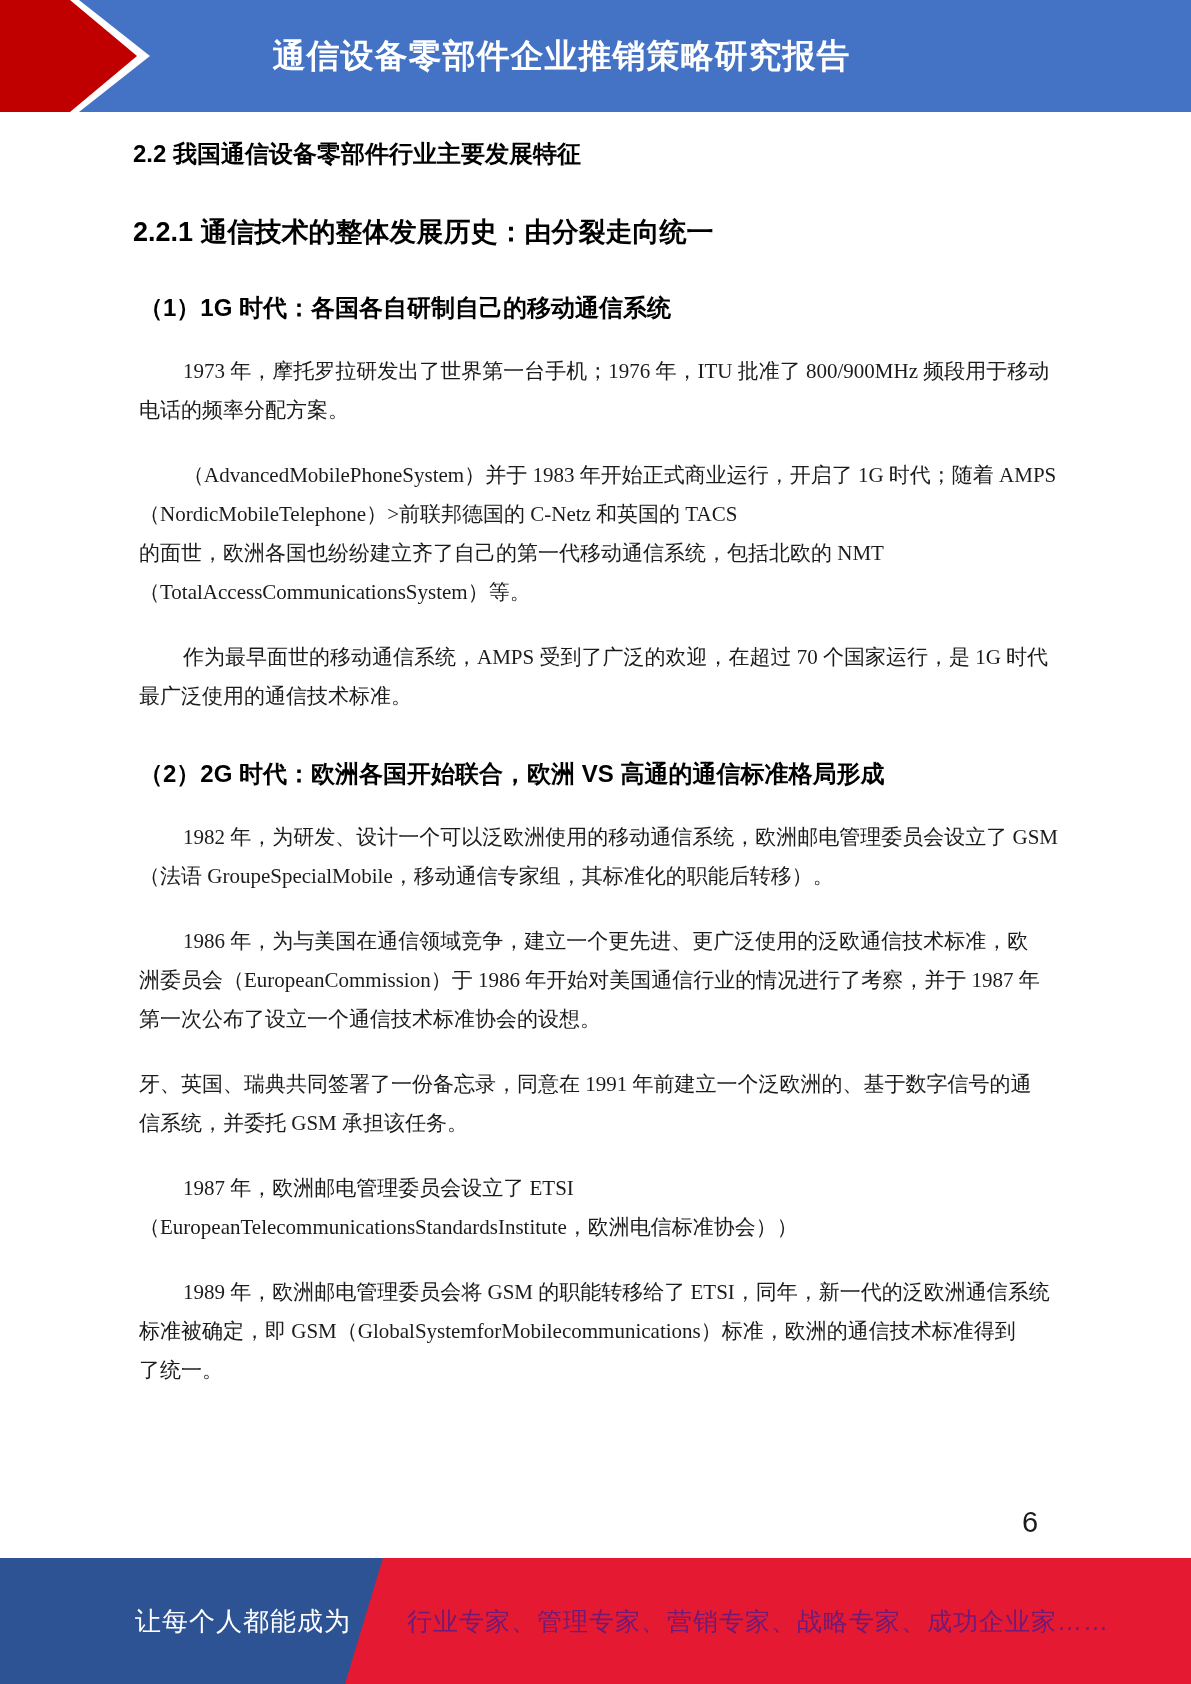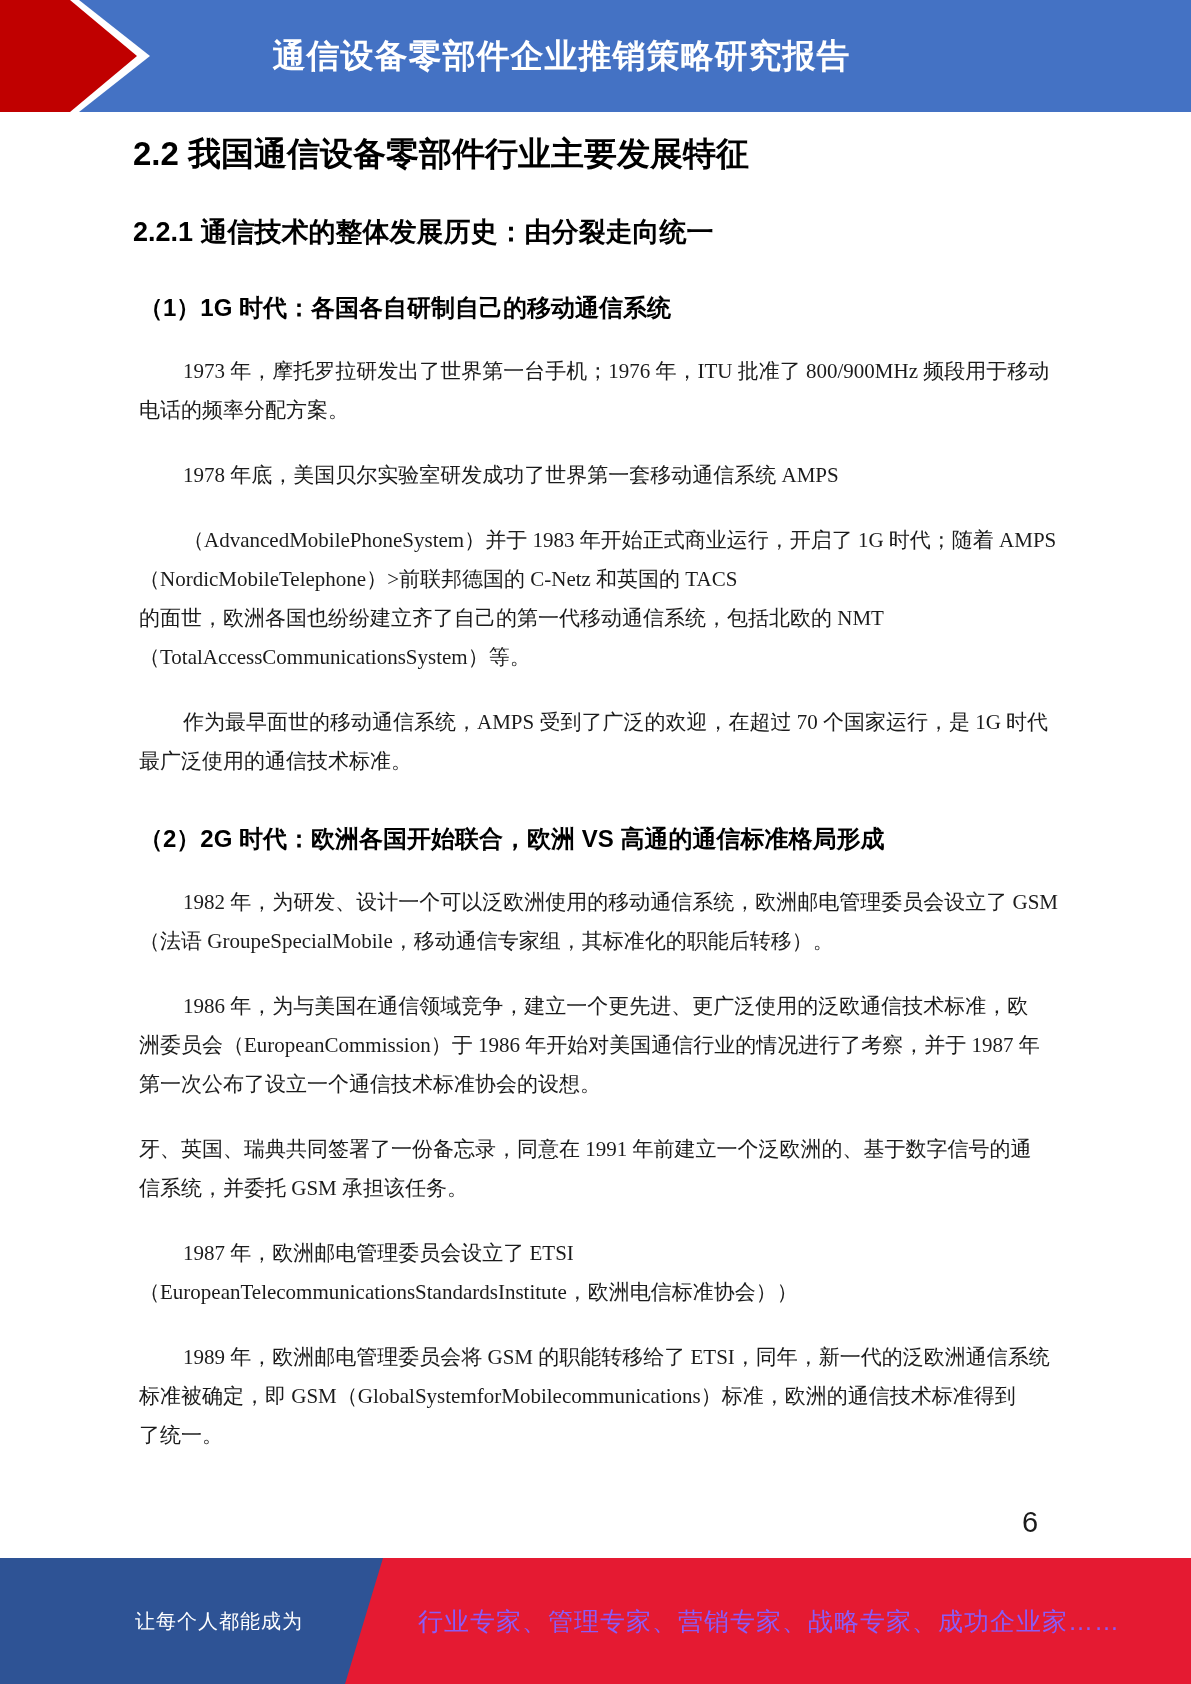--- a/index.html
+++ b/index.html
@@ -46,21 +46,21 @@
     top:112px; left:139px;
     width:930px;
     color:#1b1b1b;
   }
   .h-section, .h-sub, .h-item {
     font-family:"Liberation Sans","DejaVu Sans",sans-serif;
     font-weight:bold;
     color:#000000;
     line-height:36px;
   }
-  .h-section { font-size:33px; margin:24px 0 12px -6px; }
+  .h-section { font-size:24px; margin:24px 0 12px -6px; }
   .h-sub     { font-size:27px; margin:42px 0 4px -6px; }
   .h-item    { font-size:24px; margin:40px 0 0 0; }
   .para {
     margin-top:26px;
     font-size:21px;
     line-height:39px;
   }
   .line { white-space:nowrap; }
   .line.indent { text-indent:44px; }
 
@@ -76,27 +76,27 @@
   .footer {
     position:absolute; bottom:0; left:0;
     width:1191px; height:126px;
   }
   .footer svg { position:absolute; top:0; left:0; }
   .footer-left-text {
     position:absolute; top:0; left:135px;
     height:126px; display:flex; align-items:center;
     color:#ffffff;
     font-family:"Liberation Sans","DejaVu Sans",sans-serif;
-    font-size:20px;
+    font-size:26px;
     letter-spacing:1px;
   }
   .footer-right-text {
-    position:absolute; top:0; left:418px;
+    position:absolute; top:0; left:407px;
     height:126px; display:flex; align-items:center;
-    color:#8b5cf6;
+    color:#701a75;
     font-family:"Liberation Sans","DejaVu Sans",sans-serif;
     font-size:25px;
     letter-spacing:1px;
     text-align:center;
   }
 </style>
 </head>
 <body>
 
 <div class="page">
@@ -115,23 +115,20 @@
 
     <div class="h-sub">2.2.1 通信技术的整体发展历史：由分裂走向统一</div>
 
     <div class="h-item">（1）1G 时代：各国各自研制自己的移动通信系统</div>
 
     <div class="para">
       <div class="line indent">1973 年，摩托罗拉研发出了世界第一台手机；1976 年，ITU 批准了 800/900MHz 频段用于移动</div>
       <div class="line">电话的频率分配方案。</div>
     </div>
 
-    <div class="para">
-      <div class="line indent">1978 年底，美国贝尔实验室研发成功了世界第一套移动通信系统 AMPS</div>
-    </div>
 
     <div class="para">
       <div class="line indent">（AdvancedMobilePhoneSystem）并于 1983 年开始正式商业运行，开启了 1G 时代；随着 AMPS</div>
       <div class="line">（NordicMobileTelephone）&gt;前联邦德国的 C-Netz 和英国的 TACS</div>
       <div class="line">的面世，欧洲各国也纷纷建立齐了自己的第一代移动通信系统，包括北欧的 NMT</div>
       <div class="line">（TotalAccessCommunicationsSystem）等。</div>
     </div>
 
     <div class="para">
       <div class="line indent">作为最早面世的移动通信系统，AMPS 受到了广泛的欢迎，在超过 70 个国家运行，是 1G 时代</div>

